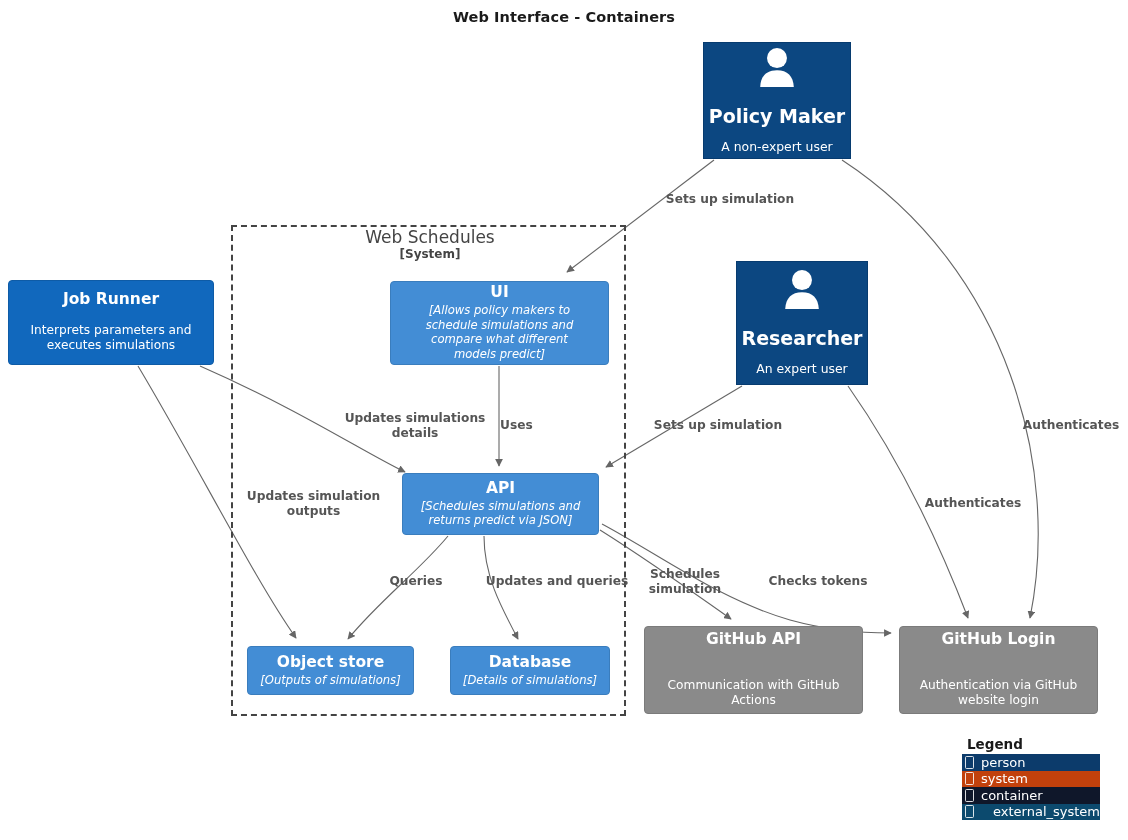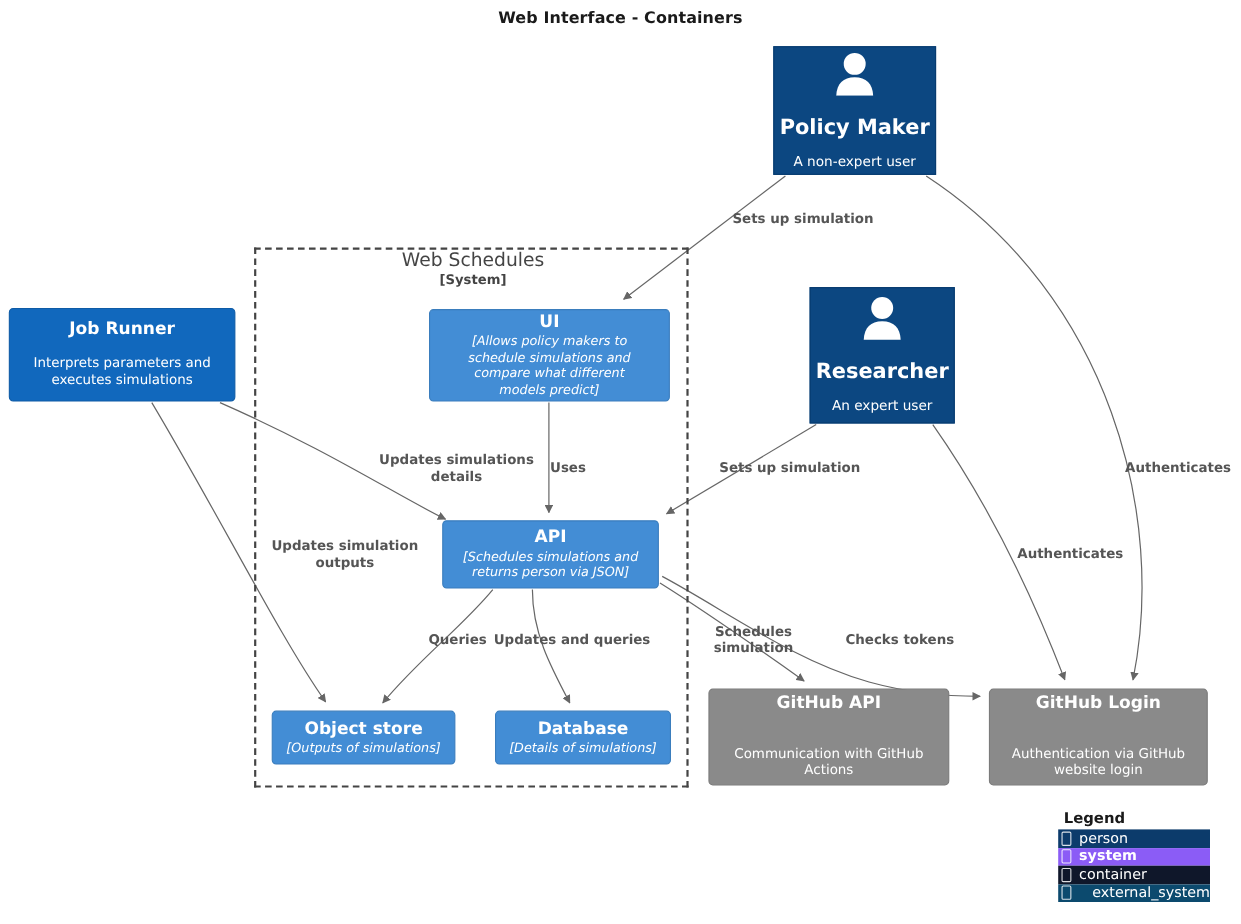--- a/index.html
+++ b/index.html
@@ -233,21 +233,21 @@
     <div class="n-desc" style="width:180px; font-size:11.6px;">[Allows policy makers to schedule simulations and compare what different models predict]</div>
   </div>
 
   <div class="node system" style="left:8px; top:280px; width:206px; height:85px;">
     <div class="n-title">Job Runner</div>
     <div class="n-desc" style="width:182px;">Interprets parameters and executes simulations</div>
   </div>
 
   <div class="node container" style="left:402px; top:473px; width:197px; height:62px;">
     <div class="n-title">API</div>
-    <div class="n-desc" style="width:186px; font-size:11.6px;">[Schedules simulations and returns person via JSON]</div>
+    <div class="n-desc" style="width:186px; font-size:11.6px;">[Schedules simulations and returns predict via JSON]</div>
   </div>
 
   <div class="node container" style="left:247px; top:646px; width:167px; height:49px;">
     <div class="n-title">Object store</div>
     <div class="n-desc" style="font-size:11.6px;">[Outputs of simulations]</div>
   </div>
 
   <div class="node container" style="left:450px; top:646px; width:160px; height:49px;">
     <div class="n-title">Database</div>
     <div class="n-desc" style="font-size:11.6px;">[Details of simulations]</div>
@@ -266,32 +266,32 @@
   <div class="edge-label" style="left:663px; top:192px; width:134px;">Sets up simulation</div>
   <div class="edge-label" style="left:1019px; top:418px; width:104px;">Authenticates</div>
   <div class="edge-label" style="left:651px; top:418px; width:134px;">Sets up simulation</div>
   <div class="edge-label" style="left:921px; top:496px; width:104px;">Authenticates</div>
   <div class="edge-label" style="left:500px; top:418px; width:60px; text-align:left;">Uses</div>
   <div class="edge-label" style="left:342px; top:411px; width:146px;">Updates simulations
 details</div>
   <div class="edge-label" style="left:244px; top:489px; width:139px;">Updates simulation
 outputs</div>
   <div class="edge-label" style="left:385px; top:574px; width:62px;">Queries</div>
-  <div class="edge-label" style="left:446px; top:574px; width:148px;">Updates and queries</div>
+  <div class="edge-label" style="left:483px; top:574px; width:148px;">Updates and queries</div>
   <div class="edge-label" style="left:645px; top:567px; width:80px;">Schedules
 simulation</div>
   <div class="edge-label" style="left:762px; top:574px; width:112px;">Checks tokens</div>
 
   <div class="legend" style="left:962px; top:736px; width:138px;">
     <div class="legend-title">Legend</div>
     <div class="legend-row" style="background:#0c3b6b;">
       <span class="legend-glyph"></span>
       <span>person</span>
     </div>
-    <div class="legend-row" style="background:#8b5cf6;font-weight:bold;">
+    <div class="legend-row" style="background:#c2410c;">
       <span class="legend-glyph"></span>
       <span>system</span>
     </div>
     <div class="legend-row" style="background:#0f172a;">
       <span class="legend-glyph"></span>
       <span>container</span>
     </div>
     <div class="legend-row" style="background:#0c4a6e;justify-content:space-between;">
       <span class="legend-glyph"></span>
       <span>external_system</span>

